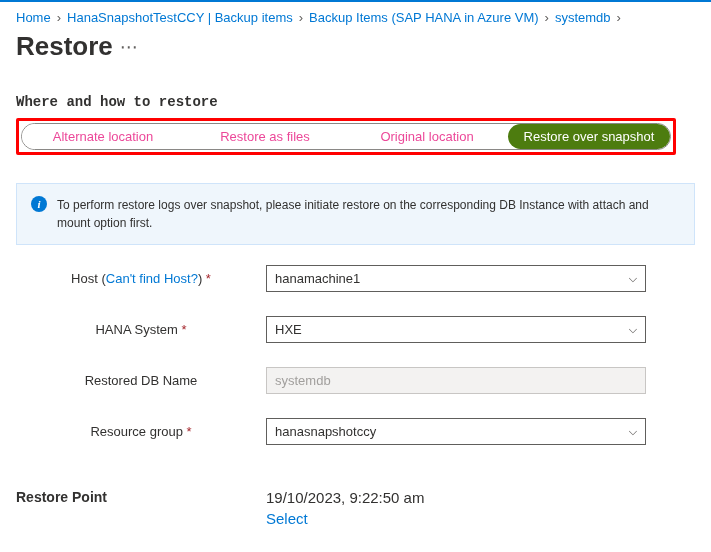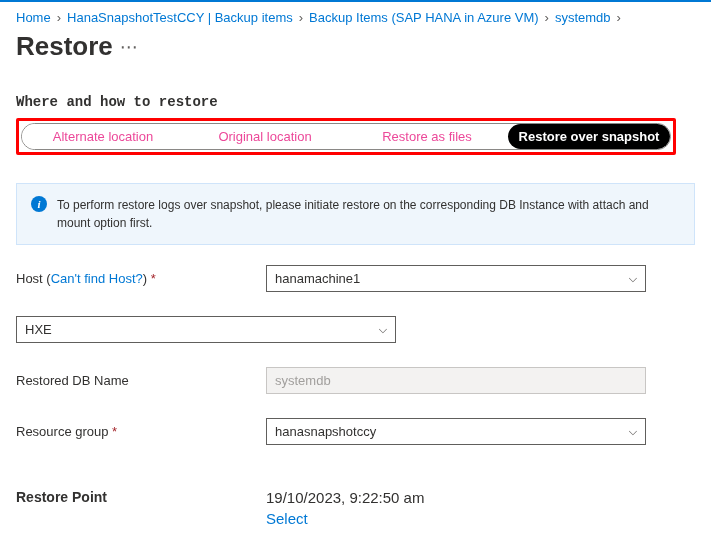--- a/index.html
+++ b/index.html
@@ -56,24 +56,23 @@
     flex: 1;
     text-align: center;
     padding: 5px 8px;
     font-size: 13px;
     cursor: pointer;
     color: #ec4899;
     background: #fff;
     white-space: nowrap;
   }
   .tab.selected {
-    background: #000000;
+    background: #4d7c0f;
     color: #fff;
     border-radius: 14px;
-    font-weight: bold;
   }
   .info-box {
     margin: 28px 16px 20px 16px;
     background: #eff6fc;
     border: 1px solid #cfe4fa;
     padding: 12px 14px;
     display: flex;
     gap: 10px;
     font-size: 12px;
     line-height: 1.5;
@@ -82,21 +81,21 @@
     width: 16px; height: 16px; flex: 0 0 16px;
     border-radius: 50%;
     background: #0078d4;
     color: #fff;
     font-size: 11px;
     font-weight: 700;
     display: flex; align-items: center; justify-content: center;
     font-style: italic;
     font-family: Georgia, serif;
   }
-  .form { padding: 0 16px; }
+  .form { padding: 0 16px; text-align: center; }
   .form-row {
     display: flex;
     align-items: center;
     margin-bottom: 24px;
   }
   .form-label {
     width: 250px;
     font-size: 13px;
     color: #323130;
   }
@@ -143,22 +142,22 @@
 <div class="title-row">
   <h1>Restore</h1>
   <span class="dots">⋯</span>
 </div>
 
 <div class="section-label">Where and how to restore</div>
 
 <div class="tab-bar">
   <div class="tab-inner">
     <div class="tab">Alternate location</div>
+    <div class="tab">Restore as files</div>
     <div class="tab">Original location</div>
-    <div class="tab">Restore as files</div>
     <div class="tab selected">Restore over snapshot</div>
   </div>
 </div>
 
 <div class="info-box">
   <div class="info-icon">i</div>
   <div>To perform restore logs over snapshot, please initiate restore on the corresponding DB Instance with attach and mount option first.</div>
 </div>
 
 <div class="form">
@@ -167,20 +166,23 @@
     <div class="form-label">
       <span>Host (</span><a>Can't find Host?</a><span>)</span><span class="req"> *</span>
     </div>
     <div class="select">
       <span>hanamachine1</span>
       <span class="chev">⌵</span>
     </div>
   </div>
 
   <div class="form-row">
+    <div class="form-label">
+      <span>HANA System</span><span class="req"> *</span>
+    </div>
     <div class="select">
       <span>HXE</span>
       <span class="chev">⌵</span>
     </div>
   </div>
 
   <div class="form-row">
     <div class="form-label">Restored DB Name</div>
     <div class="select disabled">
       <span>systemdb</span>

